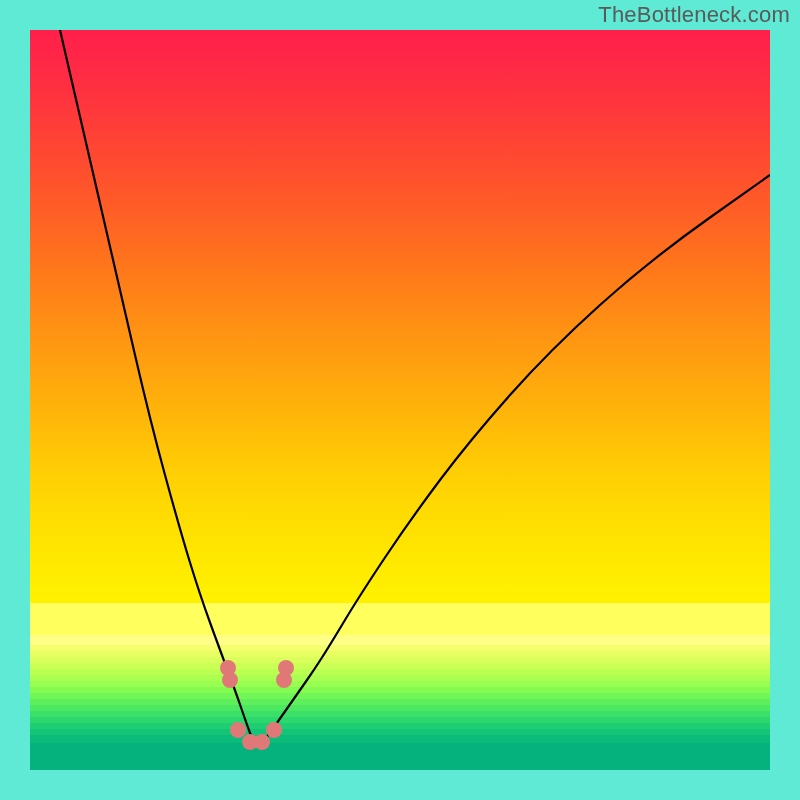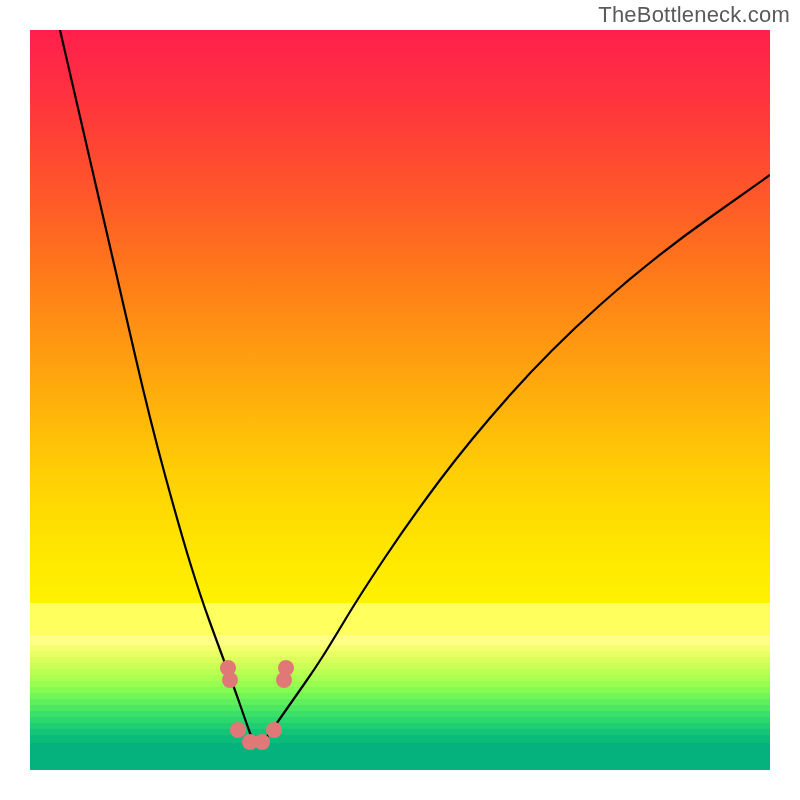--- a/index.html
+++ b/index.html
@@ -8,21 +8,21 @@
     width: 800px;
     height: 800px;
     overflow: hidden;
     background: #000;
     font-family: Arial, Helvetica, sans-serif;
   }
   .frame {
     position: relative;
     width: 800px;
     height: 800px;
-    background: #ffffff;
+    background: #5eead4;
     text-align: right;
   }
   .watermark {
     position: absolute;
     top: 2px;
     right: 10px;
     color: #5a5a5a;
     font-size: 22px;
     font-weight: 400;
     letter-spacing: 0.2px;

